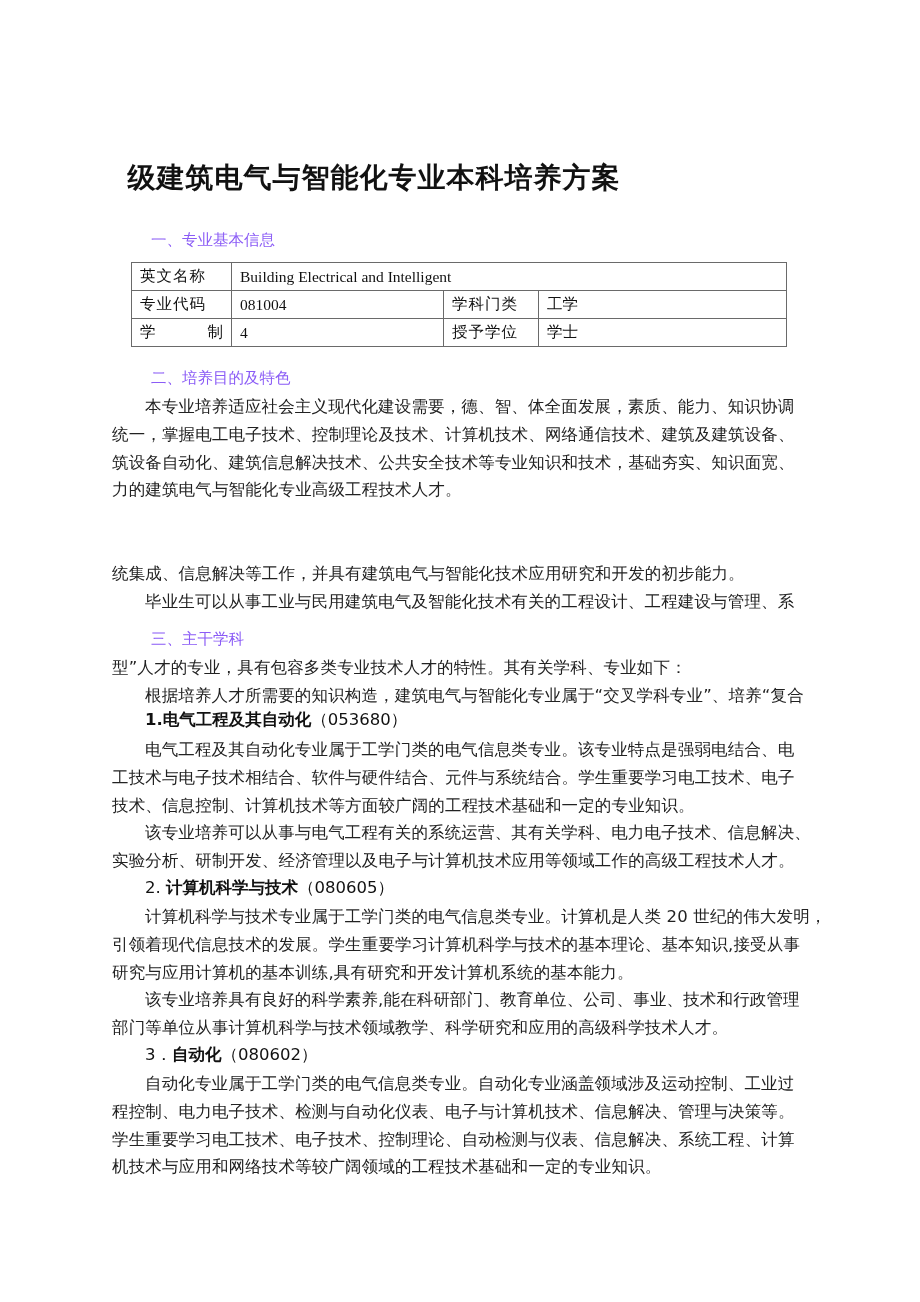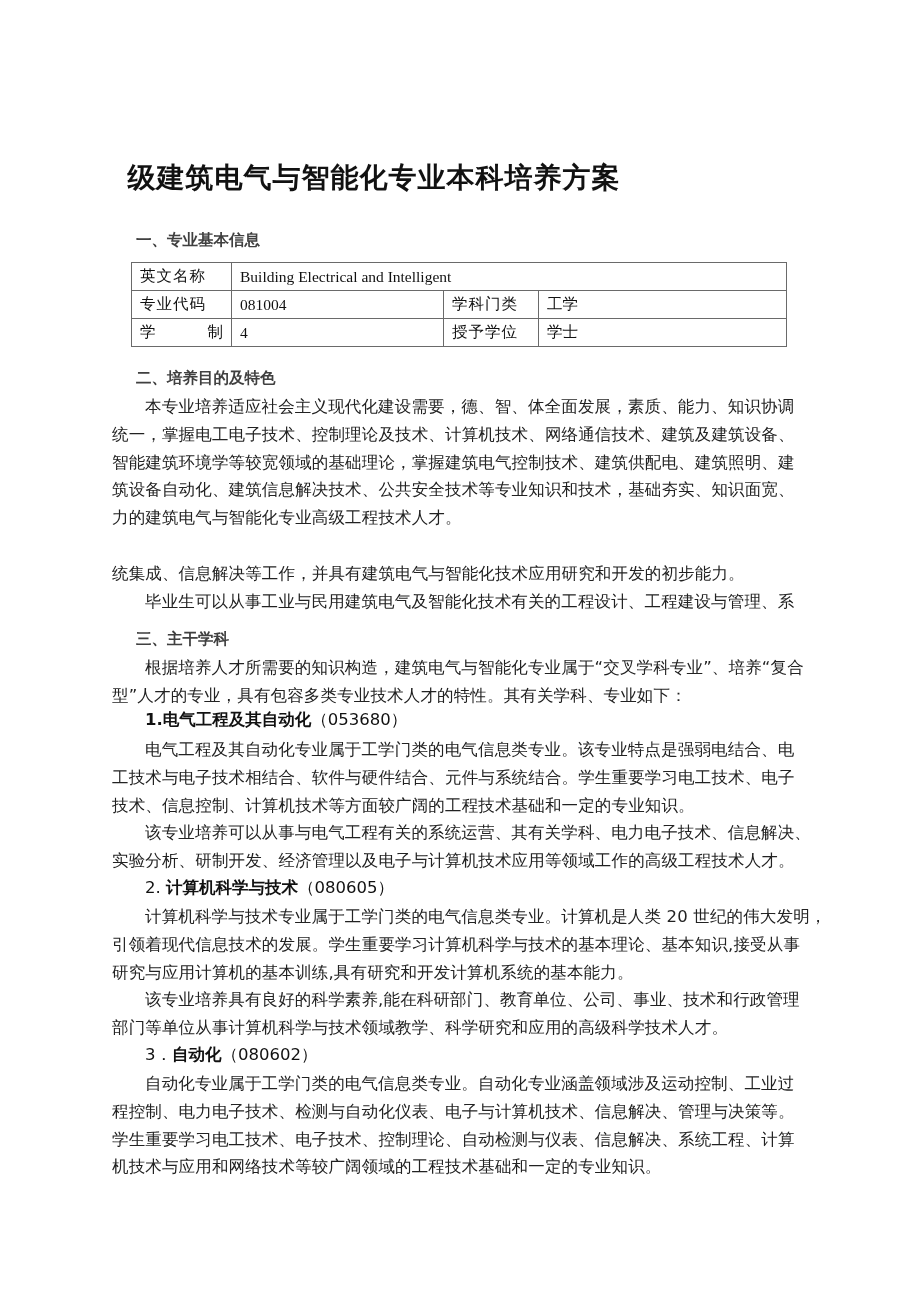--- a/index.html
+++ b/index.html
@@ -27,25 +27,25 @@
       width: 748px;
       text-align: center;
       font-size: 28px;
       font-weight: bold;
       letter-spacing: 1px;
       color: #111;
       line-height: 40px;
     }
     .h-section {
       position: absolute;
-      left: 136px;
+      left: 151px;
       font-size: 15.5px;
-      font-weight: bold;
+      font-weight: normal;
       line-height: 22px;
-      color: #404040;
+      color: #8b5cf6;
     }
     .h-sub {
       position: absolute;
       left: 145px;
       font-size: 16.5px;
       line-height: 26px;
       color: #111;
     }
     .h-sub .sub-name { font-weight: bold; }
     .para {
@@ -121,35 +121,34 @@
       <td>学士</td>
     </tr>
   </tbody>
     </table>
 
   <div class="h-section" style="top:367px;">二、培养目的及特色</div>
 
   <div class="para" style="top:393px;">
     <span class="line" style="text-indent: 33px;">本专业培养适应社会主义现代化建设需要，德、智、体全面发展，素质、能力、知识协调</span>
     <span class="line" style="text-indent: 0px;">统一，掌握电工电子技术、控制理论及技术、计算机技术、网络通信技术、建筑及建筑设备、</span>
-    <span class="line" style="text-indent: 0px;">智能建筑环境学等较宽领域的基础理论，掌握建筑电气控制技术、建筑供配电、建筑照明、建</span>
     <span class="line" style="text-indent: 0px;">筑设备自动化、建筑信息解决技术、公共安全技术等专业知识和技术，基础夯实、知识面宽、</span>
     <span class="line" style="text-indent: 0px;">力的建筑电气与智能化专业高级工程技术人才。</span>
   </div>
 
   <div class="para" style="top:560px;">
     <span class="line" style="text-indent: 0px;">统集成、信息解决等工作，并具有建筑电气与智能化技术应用研究和开发的初步能力。</span>
     <span class="line" style="text-indent: 33px;">毕业生可以从事工业与民用建筑电气及智能化技术有关的工程设计、工程建设与管理、系</span>
   </div>
 
   <div class="h-section" style="top:628px;">三、主干学科</div>
 
   <div class="para" style="top:654px;">
+    <span class="line" style="text-indent: 0px;">型”人才的专业，具有包容多类专业技术人才的特性。其有关学科、专业如下：</span>
     <span class="line" style="text-indent: 33px;">根据培养人才所需要的知识构造，建筑电气与智能化专业属于“交叉学科专业”、培养“复合</span>
-    <span class="line" style="text-indent: 0px;">型”人才的专业，具有包容多类专业技术人才的特性。其有关学科、专业如下：</span>
   </div>
 
   <div class="h-sub" style="top:707px;">
     <span class="sub-name">1.</span><span class="sub-name">电气工程及其自动化</span><span>（053680）</span>
   </div>
   <div class="para" style="top:736px;">
     <span class="line" style="text-indent: 33px;">电气工程及其自动化专业属于工学门类的电气信息类专业。该专业特点是强弱电结合、电</span>
     <span class="line" style="text-indent: 0px;">工技术与电子技术相结合、软件与硬件结合、元件与系统结合。学生重要学习电工技术、电子</span>
     <span class="line" style="text-indent: 0px;">技术、信息控制、计算机技术等方面较广阔的工程技术基础和一定的专业知识。</span>
   </div>

